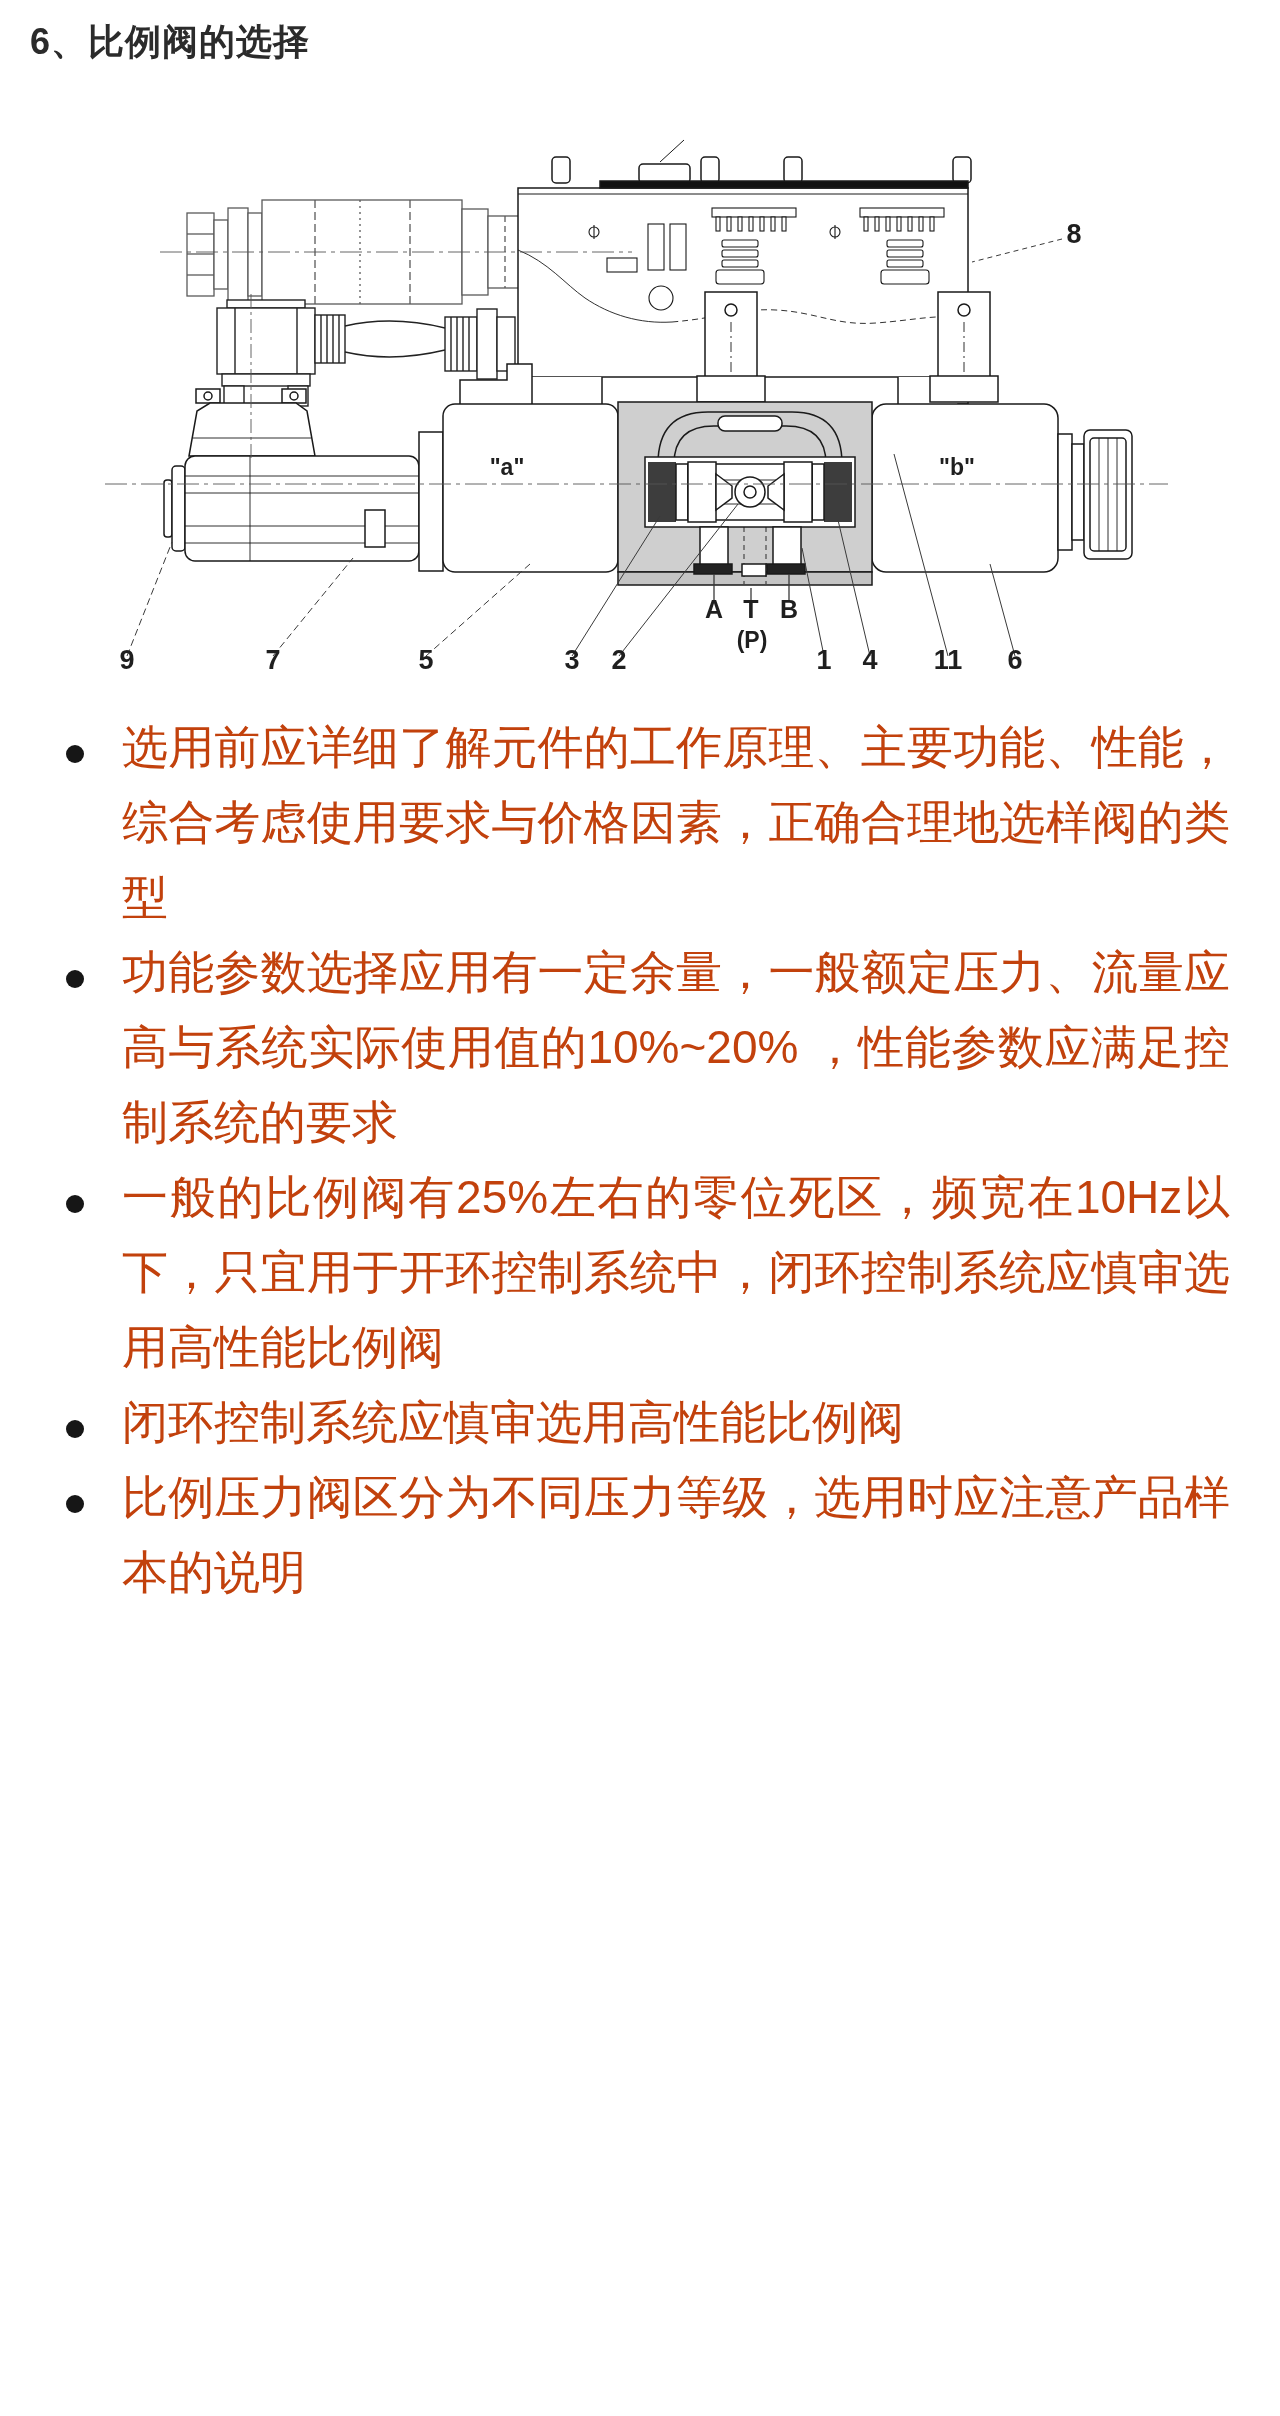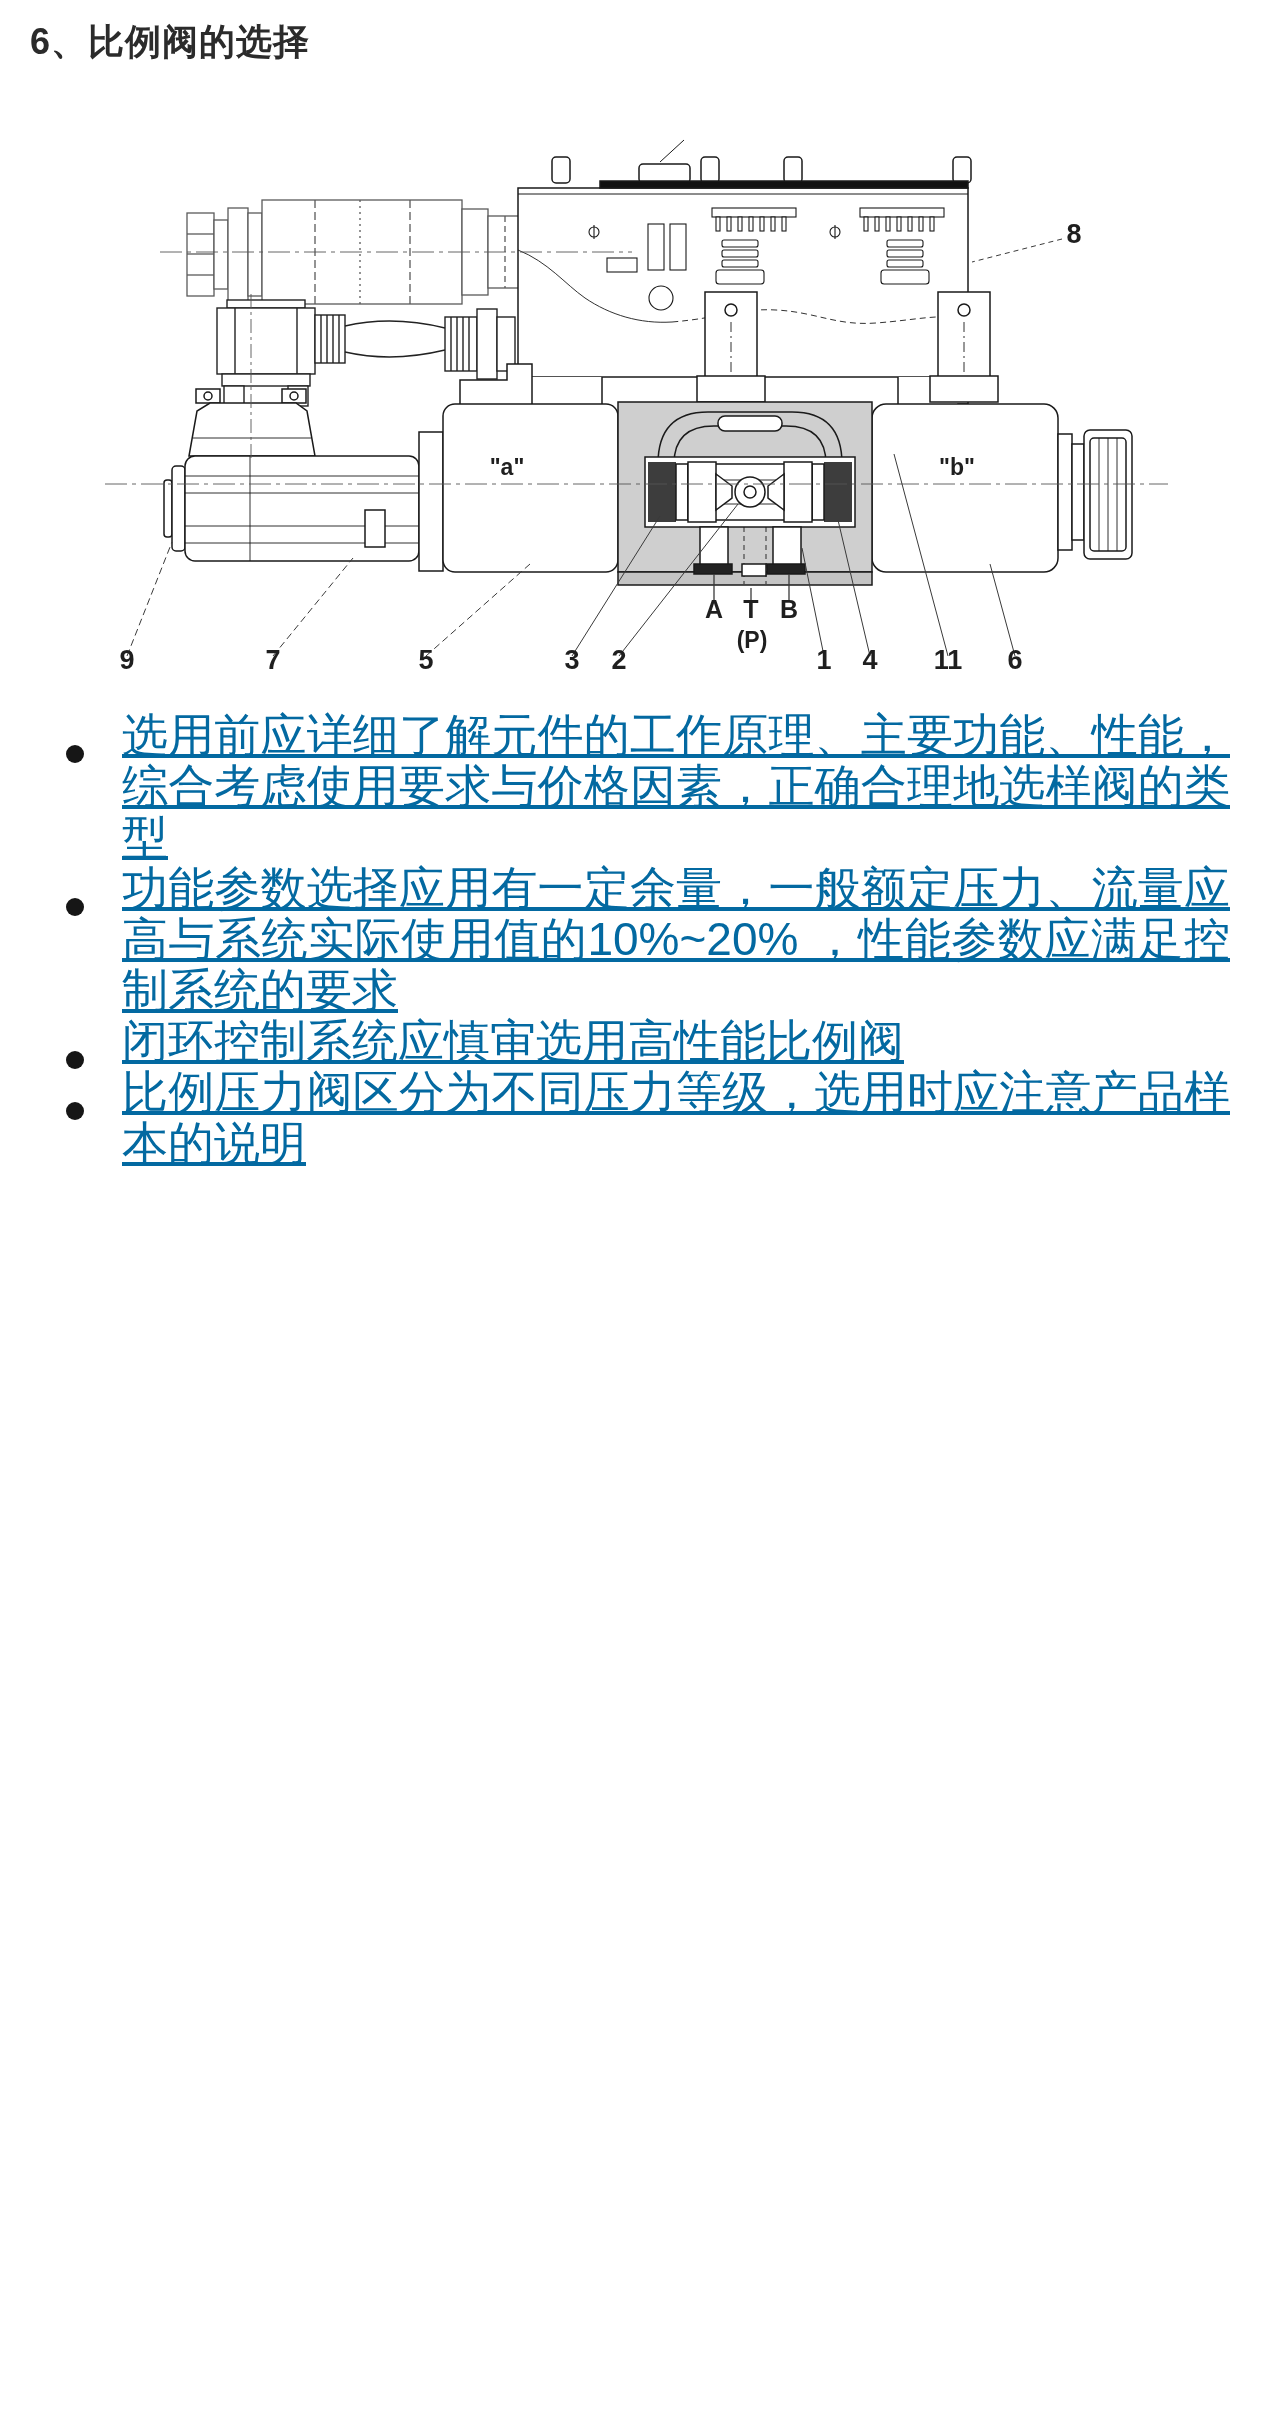--- a/index.html
+++ b/index.html
@@ -17,22 +17,22 @@
   .diagram-wrap{
     position:absolute;left:60px;top:112px;width:1160px;height:600px;
   }
   .diagram-wrap svg{display:block;width:1160px;height:600px;}
   ul.notes{
     position:absolute;left:58px;top:710px;width:1172px;
     margin:0;padding:0;list-style:none;
   }
   ul.notes li{
     position:relative;padding-left:64px;
-    font-size:46px;line-height:51px;color:#0369a1;
-    text-align:justify;text-justify:inter-ideograph;text-decoration:underline;
+    font-size:46px;line-height:75px;color:#c2410c;
+    text-align:justify;text-justify:inter-ideograph;
   }
   ul.notes li::before{
     content:"";position:absolute;left:8px;top:35px;
     width:18px;height:18px;border-radius:50%;background:#161616;
   }
   
   .dwg{stroke:#1a1a1a;fill:#ffffff;stroke-width:1.5;}
   .thin{stroke-width:0.9;}
   .lbl{font-family:"Liberation Sans","DejaVu Sans",sans-serif;font-weight:bold;fill:#1f1f1f;}
 </style>
@@ -247,15 +247,16 @@
     <text class="lbl" font-size="23" x="692" y="536">(P)</text>
     <text class="lbl" font-size="23" x="447" y="363" fill="#333333">"a"</text>
     <text class="lbl" font-size="23" x="897" y="363" fill="#333333">"b"</text>
   </g>
 </svg>
 </div>
 
 <ul class="notes">
   <li>选用前应详细了解元件的工作原理、主要功能、性能，综合考虑使用要求与价格因素，正确合理地选样阀的类型</li>
   <li>功能参数选择应用有一定余量，一般额定压力、流量应高与系统实际使用值的10%~20% ，性能参数应满足控制系统的要求</li>
+  <li>一般的比例阀有25%左右的零位死区，频宽在10Hz以下，只宜用于开环控制系统中，闭环控制系统应慎审选用高性能比例阀</li>
   <li>闭环控制系统应慎审选用高性能比例阀</li>
   <li>比例压力阀区分为不同压力等级，选用时应注意产品样本的说明</li>
 </ul>
 
 </body></html>

